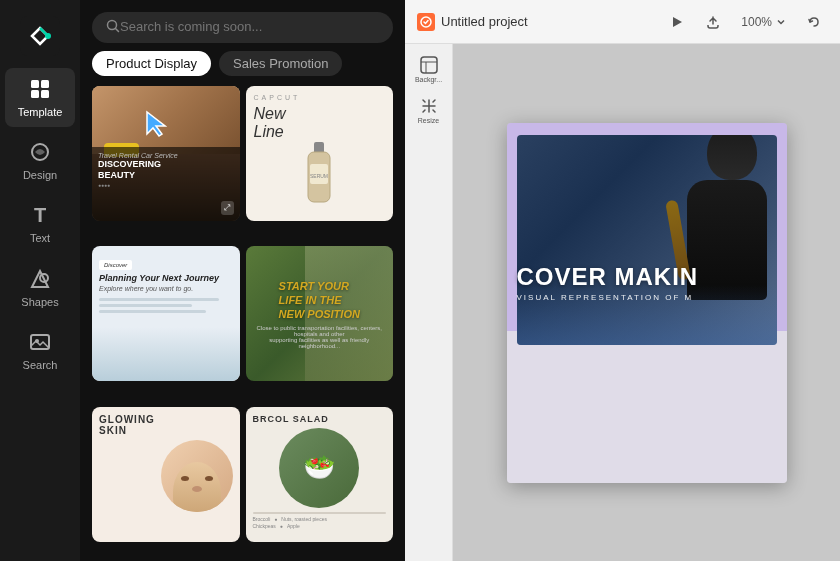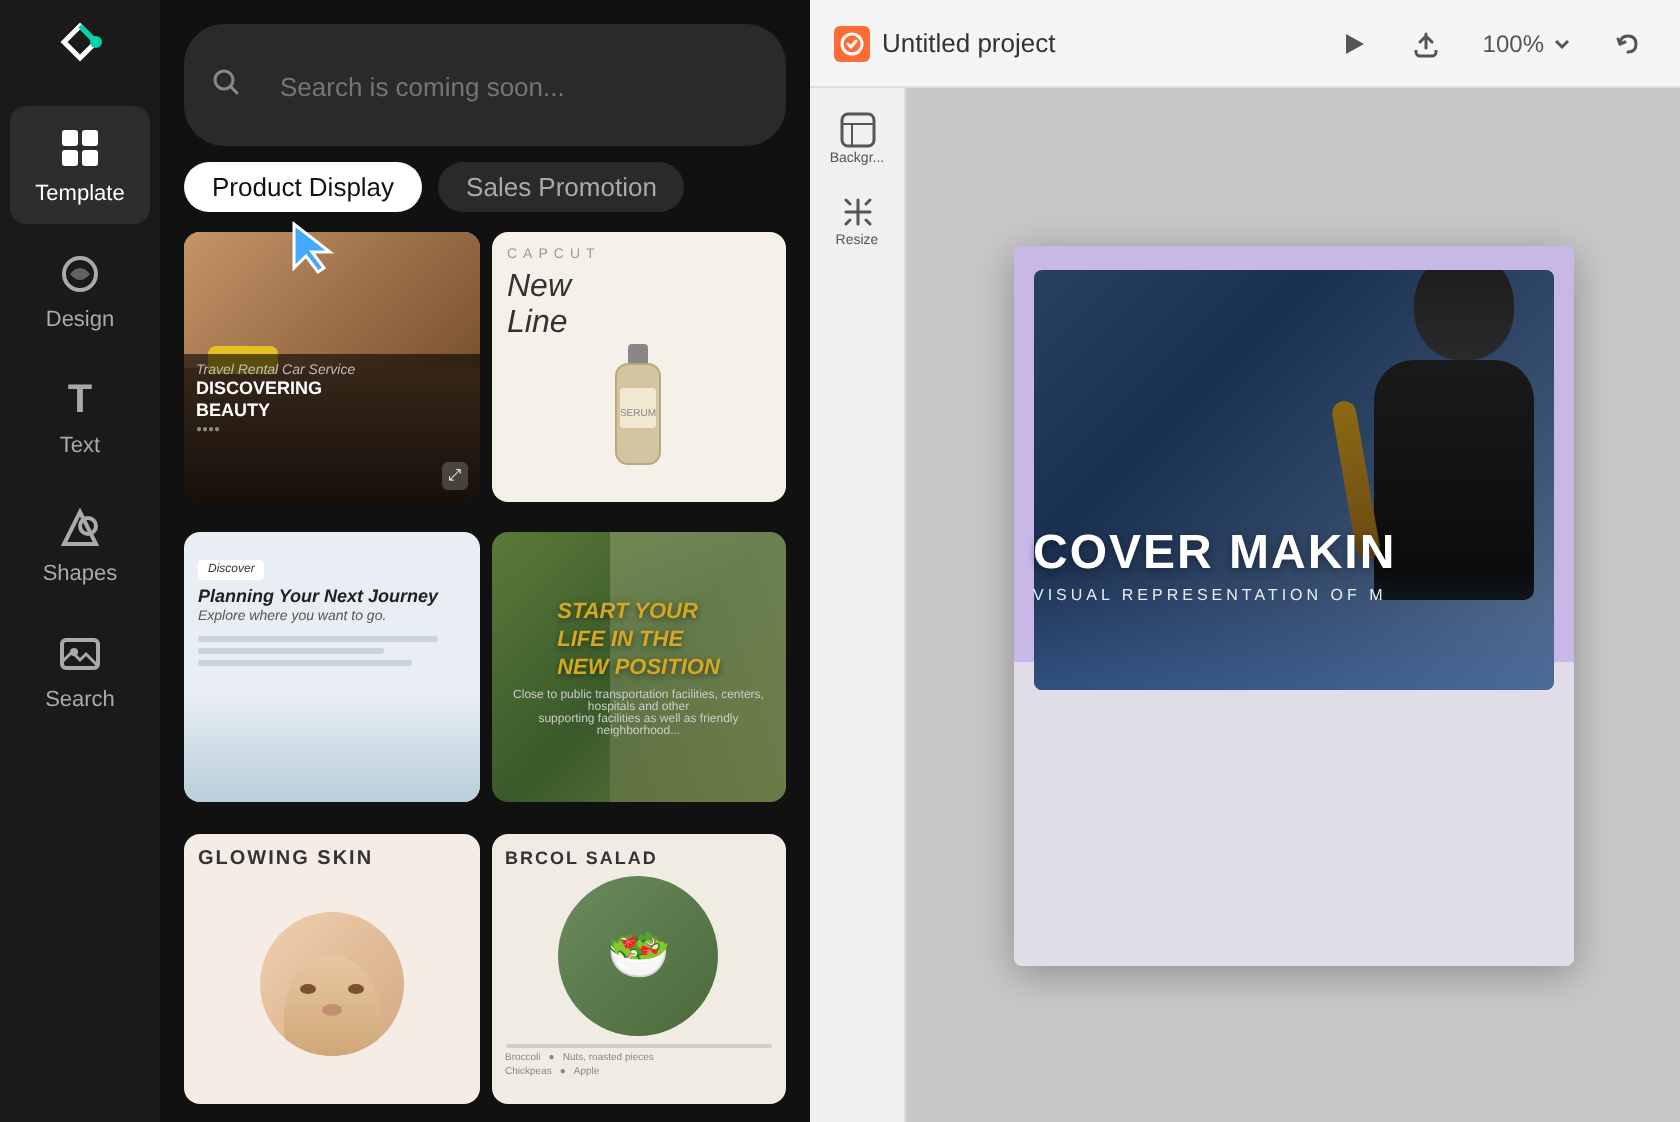--- a/index.html
+++ b/index.html
@@ -12,21 +12,21 @@
       background: #1a1a1a;
     }
 
     
     .sidebar {
       width: 80px;
       background: #1a1a1a;
       display: flex;
       flex-direction: column;
       align-items: center;
-      padding: 1px 0;
+      padding: 16px 0;
       gap: 4px;
       flex-shrink: 0;
     }
     .sidebar-logo {
       width: 40px;
       height: 40px;
       margin-bottom: 8px;
     }
     .sidebar-item {
       display: flex;
@@ -63,26 +63,26 @@
       width: 325px;
       background: #111;
       display: flex;
       flex-direction: column;
       flex-shrink: 0;
       overflow: hidden;
     }
 
     .search-bar {
       display: flex;
-      align-items: flex-end;
+      align-items: flex-start;
       background: #2a2a2a;
       margin: 12px 12px 8px 12px;
       border-radius: 20px;
-      padding: 22px 14px;
-      gap: 20px;
+      padding: 7px 14px;
+      gap: 0;
     }
     .search-icon-wrap {
       color: #888;
       font-size: 14px;
     }
     .search-input {
       background: transparent;
       border: none;
       outline: none;
       color: #888;
@@ -336,21 +336,21 @@
       <div style="width:100%;height:100%;background:linear-gradient(135deg,#5a7a3a,#3a5a2a,#6a8040);">
 
         <div style="position:absolute;top:0;right:0;width:60%;height:100%;background:linear-gradient(180deg,#8a9a6a,#6a7a4a);opacity:0.6;"></div>
         <div style="position:absolute;inset:0;display:flex;flex-direction:column;align-items:center;justify-content:center;padding:8px;">
           <div style="font-size:11px;font-weight:bold;color:#d4a820;text-align:left;line-height:1.3;font-style:italic;text-shadow:0 1px 3px rgba(0,0,0,0.5);">START YOUR<br>LIFE IN THE<br>NEW POSITION</div>
           <div style="font-size:6px;color:#ccc;text-align:center;margin-top:3px;">Close to public transportation facilities, centers, hospitals and other<br>supporting facilities as well as friendly neighborhood...</div>
         </div>
       </div>
     </div>
 
-    <div class="template-card" style="background:#f5ede5;padding:7px;display:flex;flex-direction:column;">
+    <div class="template-card" style="background:#f5ede5;padding:7px;display:flex;">
       <div style="font-size:10px;font-weight:bold;color:#333;letter-spacing:1px;align-self:flex-start;">GLOWING SKIN</div>
       <div style="flex:1;display:flex;align-items:center;justify-content:center;margin-top:4px;">
         <div style="width:72px;height:72px;border-radius:50%;background:linear-gradient(135deg,#f0d0b0,#d4a882);overflow:hidden;display:flex;align-items:flex-end;justify-content:center;">
 
           <div style="width:48px;height:60px;background:linear-gradient(180deg,#e8c8a0,#c8a070);border-radius:50% 50% 40% 40%;position:relative;bottom:-10px;">
             <div style="position:absolute;top:14px;left:8px;width:8px;height:5px;background:#7a5030;border-radius:50%;"></div>
             <div style="position:absolute;top:14px;right:8px;width:8px;height:5px;background:#7a5030;border-radius:50%;"></div>
             <div style="position:absolute;top:24px;left:50%;transform:translateX(-50%);width:10px;height:6px;background:#c09070;border-radius:50%;"></div>
           </div>
         </div>

